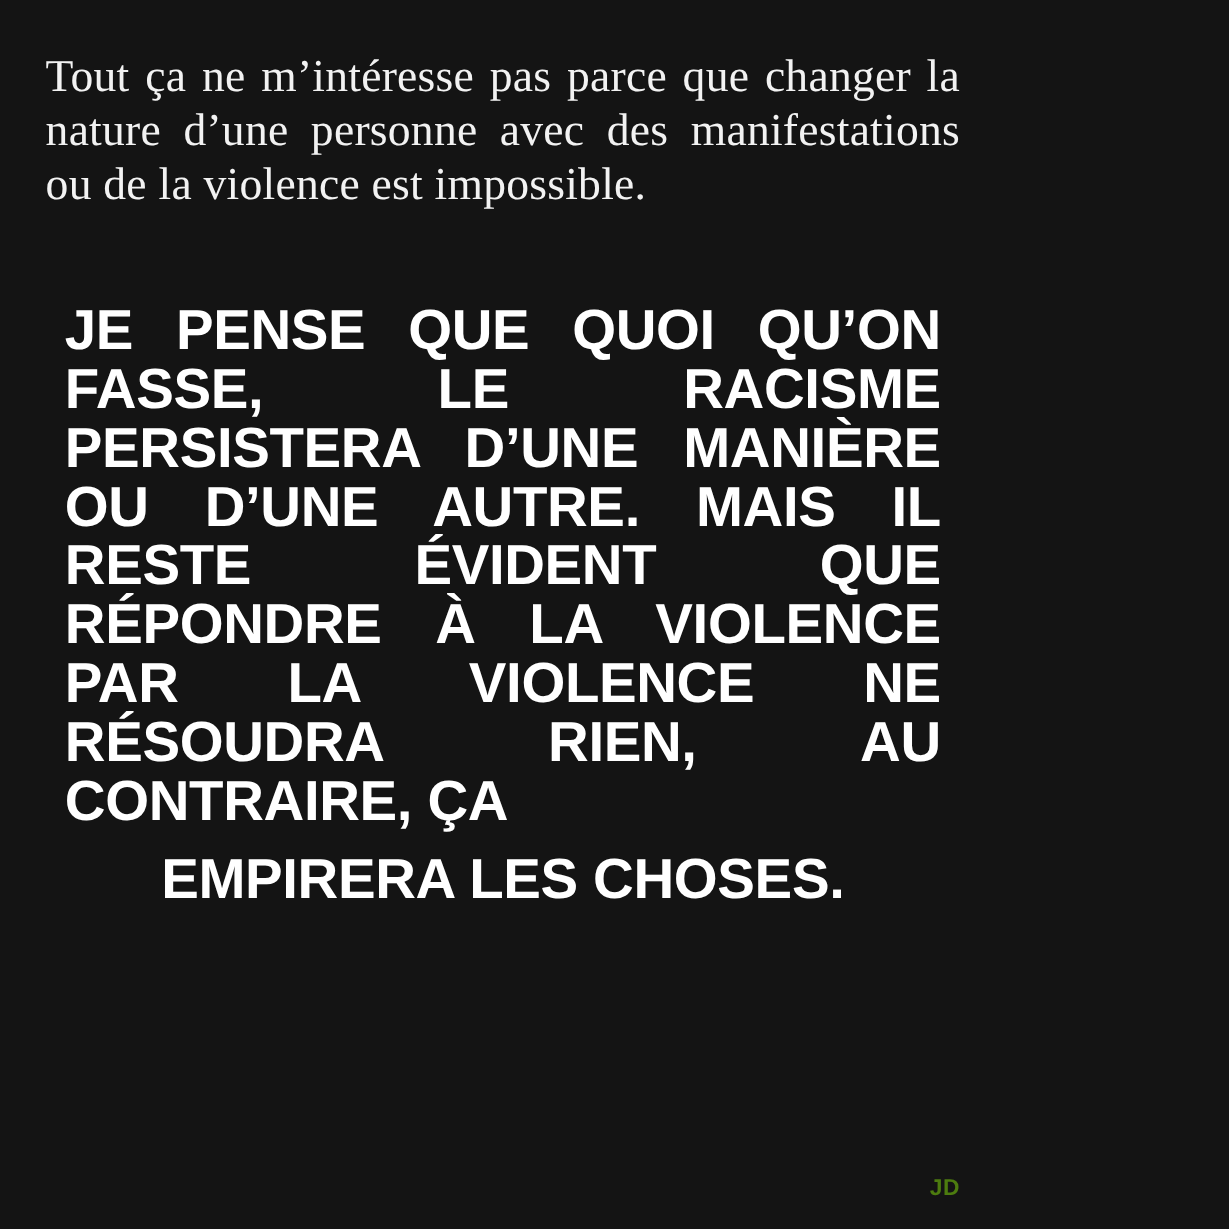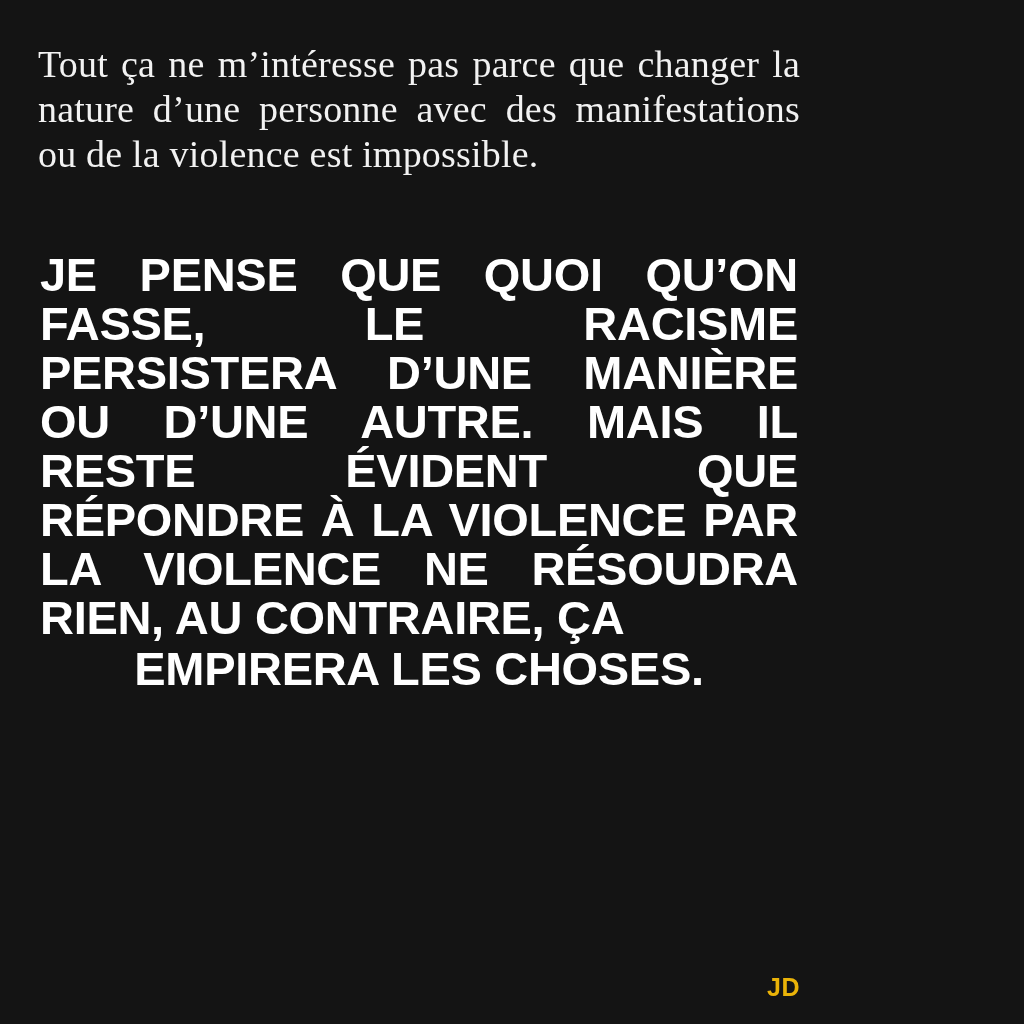--- a/index.html
+++ b/index.html
@@ -40,33 +40,33 @@
     color: #ffffff;
     font-family: "Liberation Sans", sans-serif;
     font-weight: bold;
     font-size: 47px;
     line-height: 49px;
     text-align: justify;
     text-justify: inter-word;
     letter-spacing: -0.3px;
   }
   .bold-block p {
-    margin: 2px;
+    margin: 16px;
   }
   .bold-block .last-line {
     text-align: center;
   }
   .signature {
     position: absolute;
     right: 40px;
     bottom: 22px;
-    color: #eab308;
+    color: #4d7c0f;
     font-family: "Liberation Sans", sans-serif;
     font-weight: bold;
-    font-size: 25px;
+    font-size: 19px;
     letter-spacing: 0.5px;
     margin-left: 19px;
   }
 </style>
 </head>
 <body>
 
 <div class="page">
 
   <div class="serif-block">

